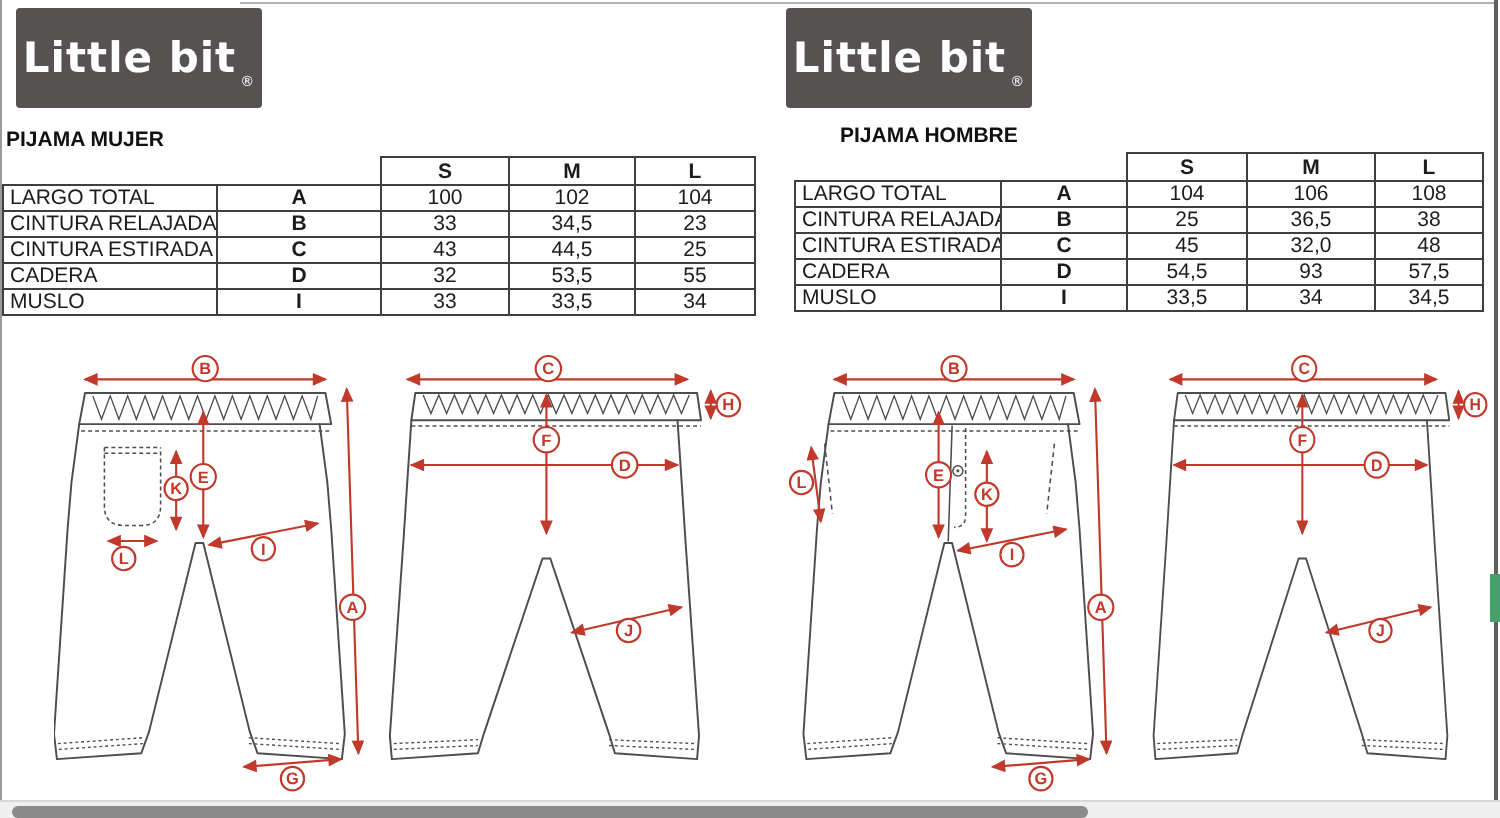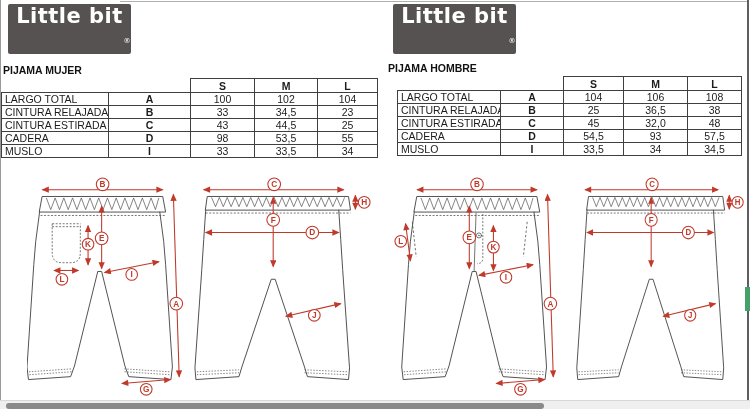--- a/index.html
+++ b/index.html
@@ -1,22 +1,22 @@
 <!DOCTYPE html>
 <html style="--logo_bg: #575252; --logo_text: #ffffff; --annotation: #c0392b; --outline: #4d4d4d; --table_border: #3f3f3f; --scrollbar_thumb: #8a8a8a; --scrollbar_track: #efefef; --edge_marker: #46a06c;"><head>
 <meta charset="utf-8">
 <style>
   html,body{margin:0;padding:0;background:#fff;}
   #stage{position:relative;width:750px;height:409px;background:#fff;overflow:hidden;
          font-family:"Liberation Sans",sans-serif;color:#1c1c1c;}
   .edge{position:absolute;background:#9a9a9a;}
   
   .logo{position:absolute;top:4px;width:123px;height:50px;background:var(--logo_bg);
-        color:var(--logo_text);display:flex;align-items:center;justify-content:space-between;
-        border-radius:2px;font:bold 21px "DejaVu Sans",sans-serif;letter-spacing:.5px;flex-direction:column;}
+        color:var(--logo_text);display:flex;align-items:center;justify-content:center;
+        border-radius:2px;font:bold 21px "DejaVu Sans",sans-serif;letter-spacing:.5px;}
   .logo .mark{font-size:7px;font-weight:normal;align-self:flex-end;margin:0 0 9px 2px;}
   .sec-title{position:absolute;font-weight:bold;font-size:10.5px;color:#111;}
   
   table.sizes{position:absolute;border-collapse:collapse;table-layout:fixed;
         font-size:10.5px;color:#1c1c1c;background:#fff;}
   table.sizes td,table.sizes th{border:1px solid var(--table_border);height:12px;
         padding:0 3px;overflow:hidden;white-space:nowrap;font-weight:normal;}
   table.sizes th.size{text-align:center;font-weight:bold;height:13px;}
   table.sizes td.code{text-align:center;font-weight:bold;}
   table.sizes td.val{text-align:center;}
@@ -51,21 +51,21 @@
   <div class="logo" style="left:8px;">
     <span>Little bit</span>
       <span class="mark">®</span>
   </div>
   <div class="logo" style="left:393px;">
     <span>Little bit</span>
       <span class="mark">®</span>
   </div>
 
   <div class="sec-title" style="left:3px;top:64px;text-align:right;">PIJAMA MUJER</div>
-  <div class="sec-title" style="left:388px;top:62px;">PIJAMA HOMBRE</div>
+  <div class="sec-title" style="left:420px;top:62px;">PIJAMA HOMBRE</div>
 
   <table class="sizes" style="left:1px;top:78px;width:376px;">
     <colgroup>
         <col style="width:107px">
         <col style="width:82px">
         <col style="width:64px">
         <col style="width:63px">
         <col style="width:60px">
       </colgroup>
     <tbody>
@@ -93,21 +93,21 @@
     <tr>
       <td>CINTURA ESTIRADA</td>
       <td class="code">C</td>
       <td class="val">43</td>
       <td class="val">44,5</td>
       <td class="val">25</td>
     </tr>
     <tr>
       <td>CADERA</td>
       <td class="code">D</td>
-      <td class="val">98</td>
+      <td class="val">32</td>
       <td class="val">53,5</td>
       <td class="val">55</td>
     </tr>
     <tr>
       <td>MUSLO</td>
       <td class="code">I</td>
       <td class="val">33</td>
       <td class="val">33,5</td>
       <td class="val">34</td>
     </tr>

